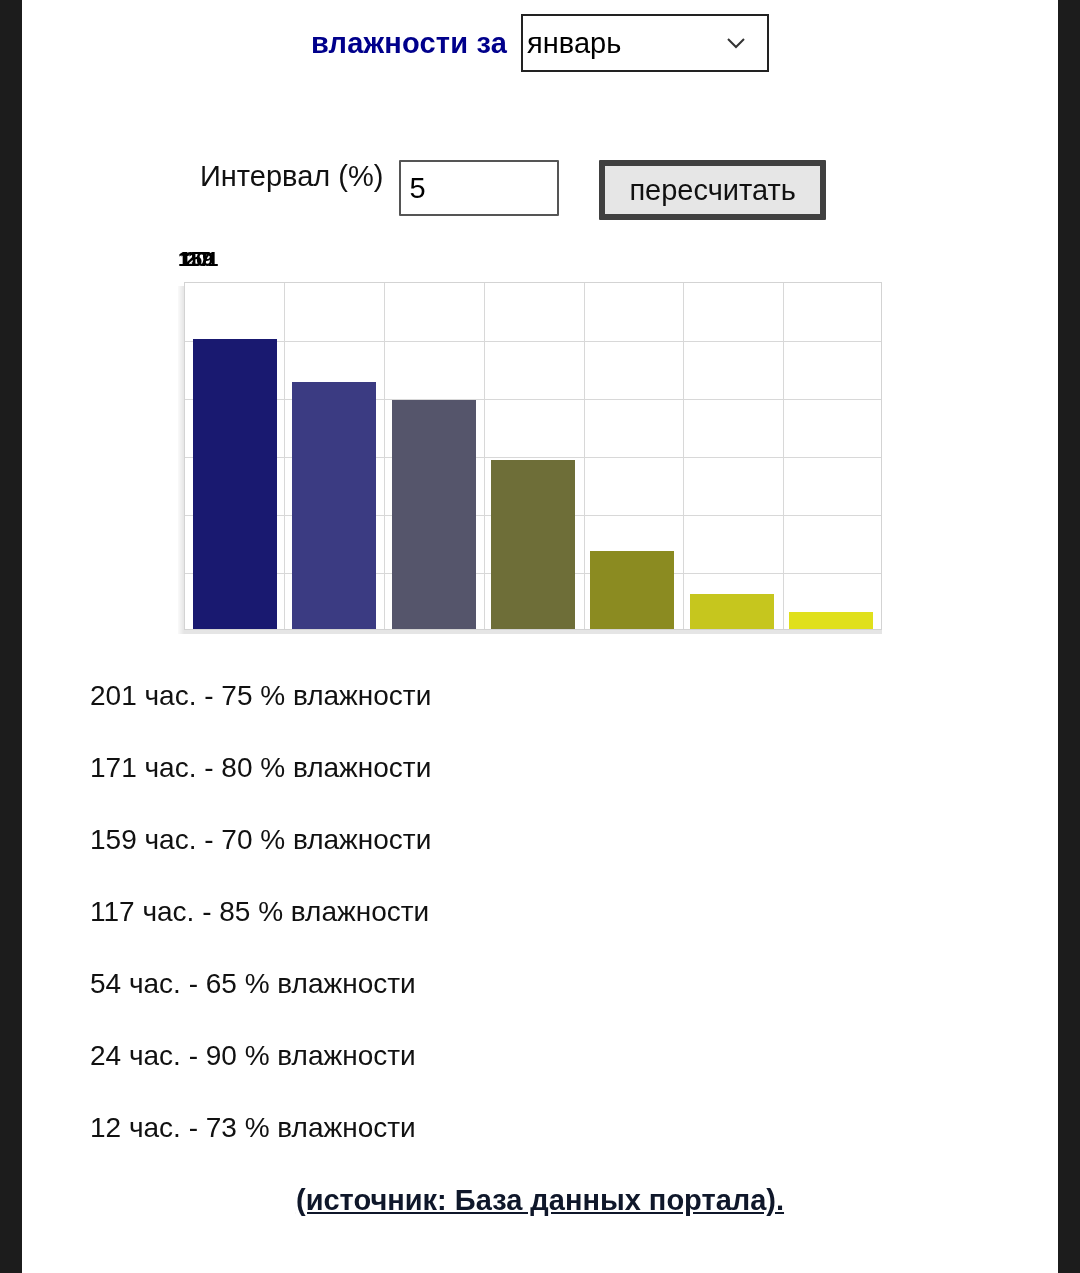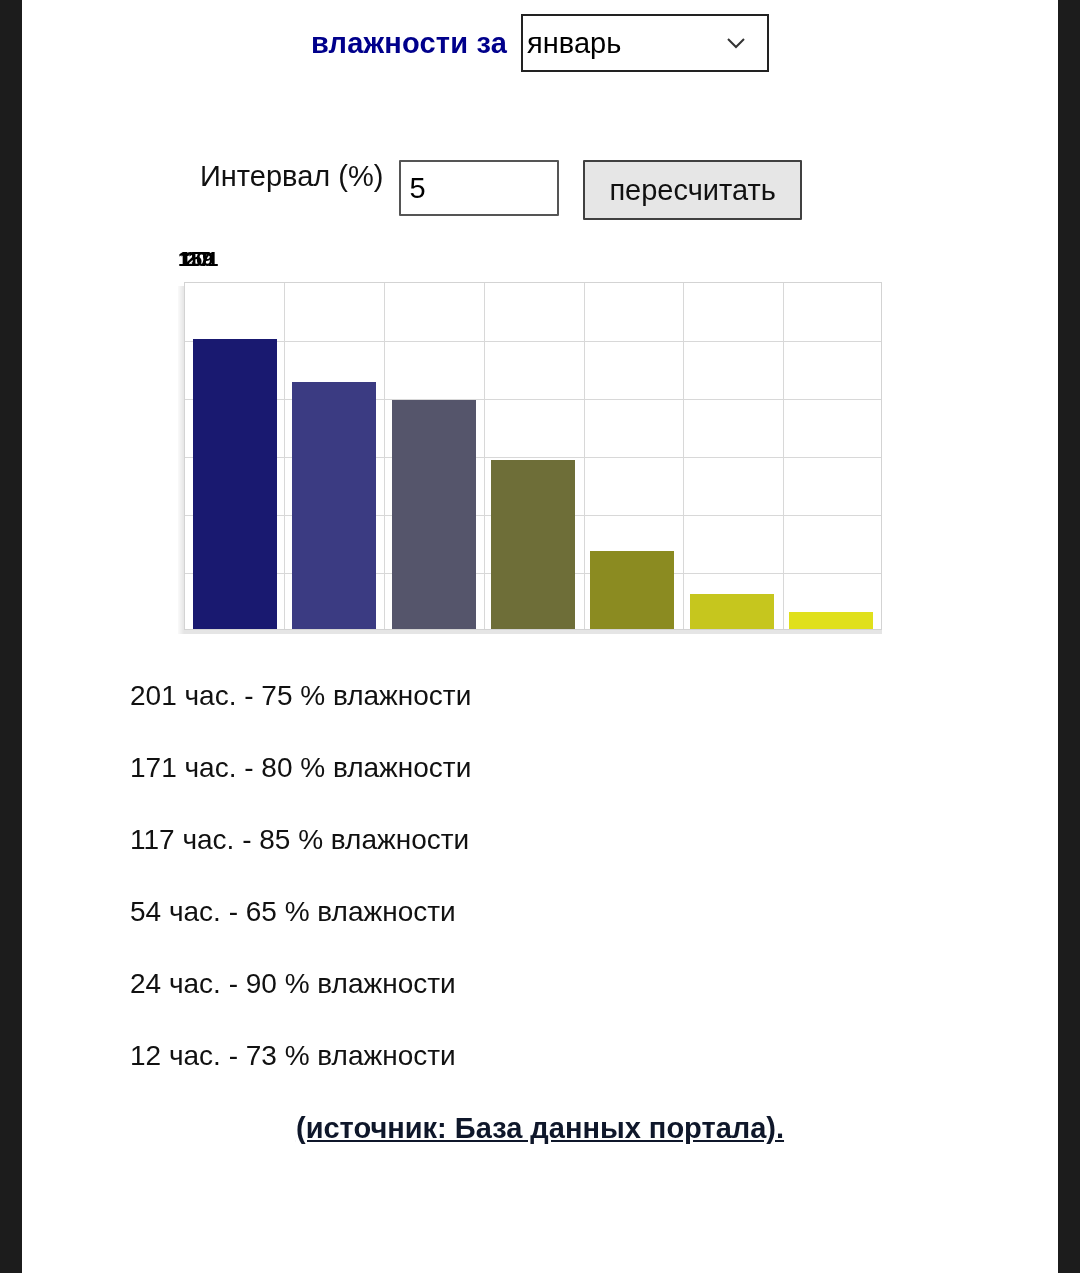--- a/index.html
+++ b/index.html
@@ -87,27 +87,27 @@
     border: 2px solid #555;
     background: #fff;
     box-sizing: border-box;
     font-size: 29px;
     font-family: "Liberation Sans", sans-serif;
     padding-left: 8px;
     color: #000;
     border-radius: 1px;
   }
   .recalc-button {
-    margin-left: 16px;
+    margin-left: 32px;
     height: 60px;
     padding: 0 24px;
     font-size: 29px;
     font-family: "Liberation Sans", sans-serif;
     background: #e6e6e6;
-    border: 2px solid #404040;
+    border: 6px solid #404040;
     color: #111;
     box-sizing: border-box;
     border-radius: 1px;
     cursor: pointer;
   }
 
   
   .scale-labels {
     position: relative;
     height: 34px;
@@ -183,21 +183,21 @@
     left: 6px;
     top: 348px;
     width: 698px;
     height: 4px;
     background: rgba(0,0,0,0.10);
   }
 
   
   .legend-list {
     margin-top: 50px;
-    padding-left: 108px;
+    padding-left: 68px;
   }
   .legend-item {
     font-size: 28px;
     color: #111;
     margin-bottom: 40px;
     white-space: nowrap;
   }
 
   
   .source-row {
@@ -280,20 +280,21 @@
             <div class="bar" style="height:17px;background:#e0e01c"></div>
           </div>
         </div>
       </div>
       <div class="chart-baseline"></div>
     </div>
 
     <div class="legend-list">
       <div class="legend-item">201 час. - 75 % влажности</div>
       <div class="legend-item">171 час. - 80 % влажности</div>
+      <div class="legend-item">159 час. - 70 % влажности</div>
       <div class="legend-item">117 час. - 85 % влажности</div>
       <div class="legend-item">54 час. - 65 % влажности</div>
       <div class="legend-item">24 час. - 90 % влажности</div>
       <div class="legend-item">12 час. - 73 % влажности</div>
     </div>
 
     <div class="source-row">
       <a class="source-link" href="#">(источник: База данных портала).</a>
     </div>
 

